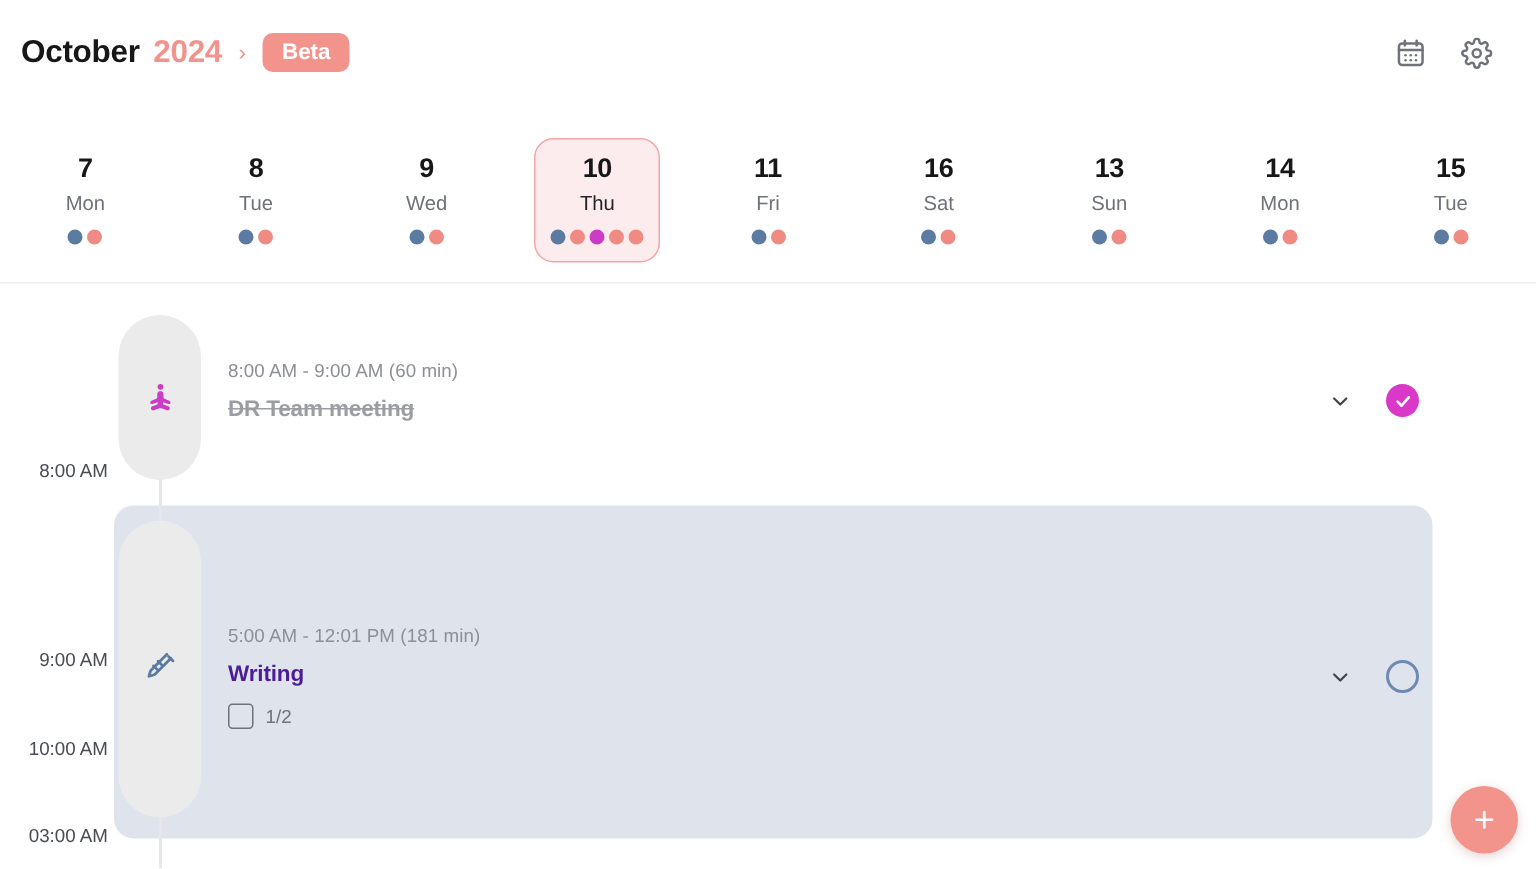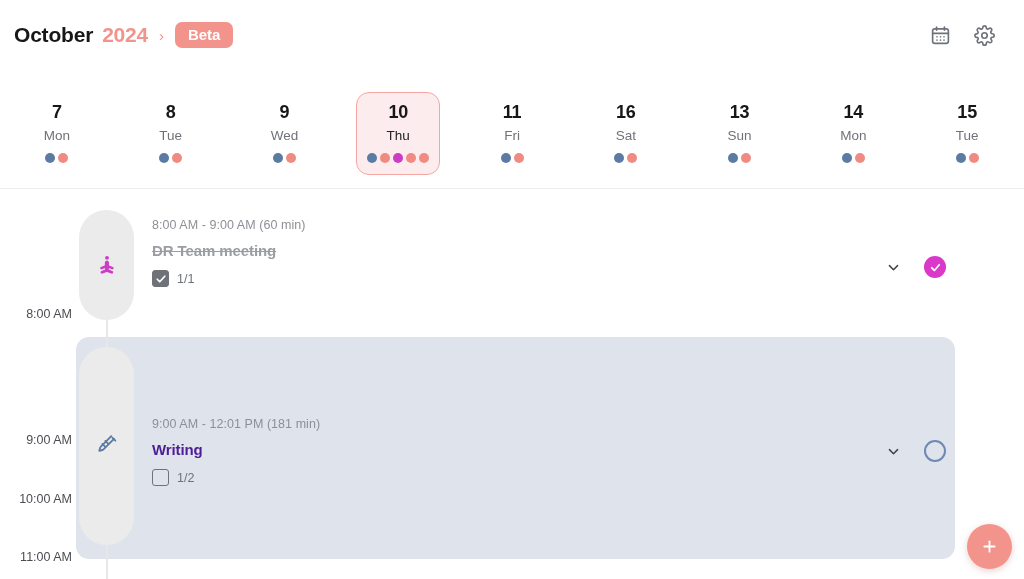--- a/index.html
+++ b/index.html
@@ -471,21 +471,21 @@
         </div>
       </div>
     </div>
 
   <div class="body">
 
     <div class="time-col" id="time-gutter">
         <div class="time-label" style="top: 70px;">8:00 AM</div>
         <div class="time-label" style="top: 196px;">9:00 AM</div>
         <div class="time-label" style="top: 255px;">10:00 AM</div>
-        <div class="time-label" style="top: 313px;">11:00 AM</div>
+        <div class="time-label" style="top: 313px;">03:00 AM</div>
       </div>
 
     <div class="event-block shaded" style="left:76px; top:147px; width:879px; height:222px;"></div>
 
     <div class="rail">
       <div class="rail-line" style="top:129px; height:28px;"></div>
       <div class="rail-line" style="top:355px; height:34px;"></div>
 
       <div class="rail-pill" style="top:20px; height:110px;">
         <span class="rail-icon">
@@ -501,48 +501,40 @@
           <svg width="22" height="22" viewBox="0 0 24 24" fill="none" stroke="#5b7ba3" stroke-width="2" stroke-linecap="round" stroke-linejoin="round">
             <path d="M17.8 2.9l3.3 3.3"></path>
             <path d="M19.6 4.2L8.2 15.6a3 3 0 0 1-1.3.76l-3.3.94.94-3.3a3 3 0 0 1 .76-1.3L16.7 1.3"></path>
             <path d="M10.2 6.4l3.3 3.3"></path>
             <path d="M6.9 9.7l3.3 3.3"></path>
           </svg>
         </span>
       </div>
     </div>
 
-    <div class="event-content" style="top:28px;">
+    <div class="event-content" style="top:50px;">
       <div class="event-time">8:00 AM - 9:00 AM (60 min)</div>
       <div class="event-title done">DR Team meeting</div>
-      <div class="subtask-row">
-        <span class="cbox checked">
-          <svg width="12" height="12" viewBox="0 0 24 24" fill="none" stroke="#ffffff" stroke-width="3.4" stroke-linecap="round" stroke-linejoin="round">
-            <polyline points="4.5,12.5 9.5,17.5 19.5,6.5"></polyline>
-          </svg>
-        </span>
-        <span class="subtask-count">1/1</span>
-      </div>
     </div>
 
     <div class="event-controls" style="top:66px; left:884px;">
       <span class="chev-btn">
         <svg width="15" height="15" viewBox="0 0 24 24" fill="none" stroke="currentColor" stroke-width="2.4" stroke-linecap="round" stroke-linejoin="round">
           <polyline points="5.5,9 12,15.5 18.5,9"></polyline>
         </svg>
       </span>
       <span class="status-circle complete">
         <svg width="13" height="13" viewBox="0 0 24 24" fill="none" stroke="#ffffff" stroke-width="3.2" stroke-linecap="round" stroke-linejoin="round">
           <polyline points="5,12.5 10,17.5 19,7"></polyline>
         </svg>
       </span>
     </div>
 
     <div class="event-content" style="top:227px;">
-      <div class="event-time">9:00 AM - 12:01 PM (181 min)</div>
+      <div class="event-time">5:00 AM - 12:01 PM (181 min)</div>
       <div class="event-title">Writing</div>
       <div class="subtask-row">
         <span class="cbox unchecked"></span>
         <span class="subtask-count">1/2</span>
       </div>
     </div>
 
     <div class="event-controls" style="top:250px; left:884px;">
       <span class="chev-btn">
         <svg width="15" height="15" viewBox="0 0 24 24" fill="none" stroke="currentColor" stroke-width="2.4" stroke-linecap="round" stroke-linejoin="round">

